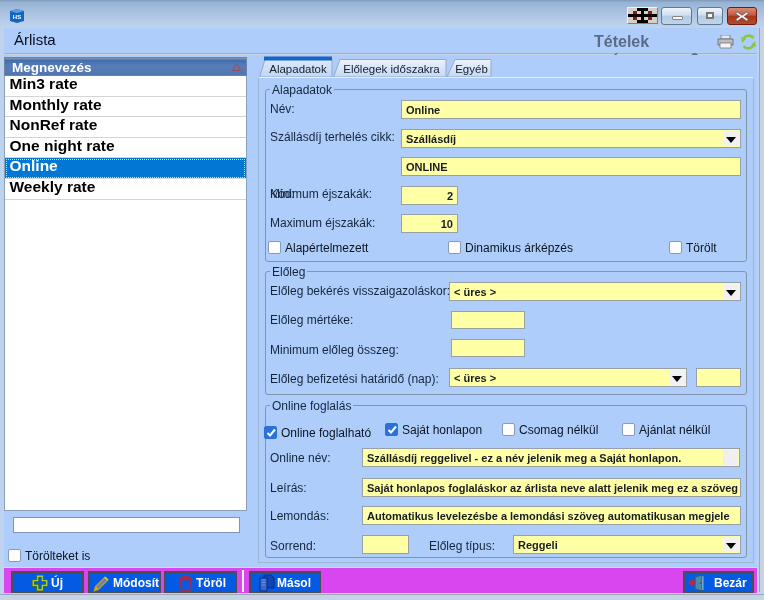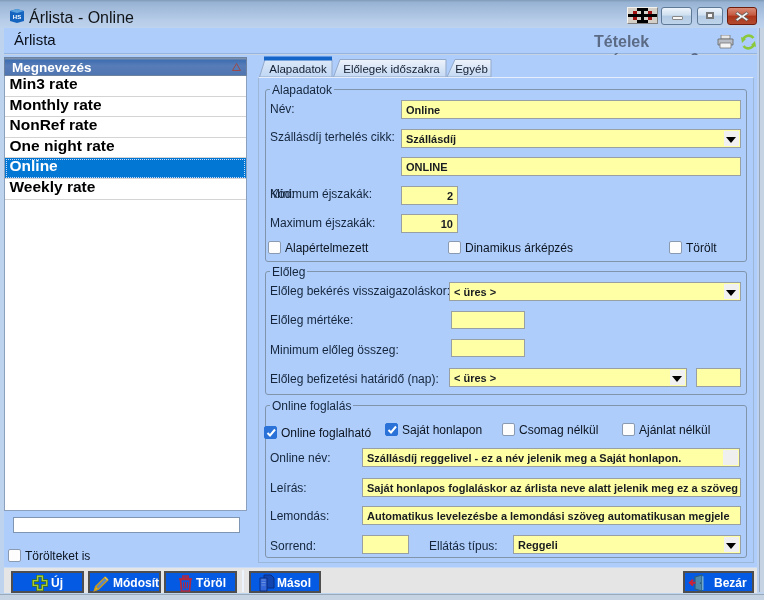--- a/index.html
+++ b/index.html
@@ -42,38 +42,37 @@
 .finput { position:absolute; background:#ffffa6; border:1px solid #98a0a4; font-size:11px; font-weight:bold; color:#181c20;
   line-height:16px; padding:1px 4px 0 4px; white-space:nowrap; overflow:hidden; }
 .combo .arr { position:absolute; right:1px; top:1px; bottom:1px; width:15px; background:#f1f1f1; }
 .combo .arr:after { content:""; position:absolute; left:2px; top:6px; border:5.5px solid transparent; border-top:6px solid #000; }
 .chk { position:absolute; }
 .chk .box { position:absolute; left:0; top:0; width:13px; height:13px; background:#fdfdfd; border:1px solid #8a9ab0; border-radius:2px; }
 .chk.on .box { background:#2a72d8; border-color:#2a72d8; }
 .chk .box svg { position:absolute; left:0px; top:1px; }
 .chk .lbl { position:absolute; left:17px; top:0px; font-size:12px; color:#0c1420; white-space:nowrap; }
 
-#toolbar { left:4px; top:567px; width:753px; height:26px; background:#e5e5e5; border-top:1px solid #c8dcf8; }
+#toolbar { left:4px; top:567px; width:753px; height:26px; background:#d946ef; border-top:1px solid #c8dcf8; }
 .btn { position:absolute; top:3px; height:22px; background:#055ae4; border:2px solid #4e4e4e;
   color:#fff; font-size:12px; font-weight:bold; }
 
 .winbtn { position:absolute; top:7px; height:18px; border-radius:3px; border:1px solid #5e7996; }
 </style>
 </head>
 <body>
 <div class="abs" id="frame-l"></div>
 <div class="abs" id="frame-r"></div>
 <div class="abs" id="frame-b"></div>
 <div class="abs" id="titlebar">
   <svg class="abs" style="left:9px;top:9px" width="16" height="14" viewBox="0 0 16 14">
     <path d="M1 2 L8 0 L15 2 L15 12 L8 14 L1 12 Z" fill="#1565c0"></path>
     <path d="M1 2 L8 0 L15 2 L8 4 Z" fill="#5ba3e0"></path>
     <text x="8" y="10" font-size="6" font-weight="bold" fill="#fff" text-anchor="middle">HS</text>
   </svg>
-  <div class="abs" id="title-text">Árlista - Online</div>
 
   <div class="abs" style="left:627px;top:7px;width:31px;height:17px;background:#d4d0c8;border:1px solid #808080;border-top-color:#f4f2ee;border-left-color:#f4f2ee;">
     <svg width="29" height="15" viewBox="0 0 29 15">
       <rect x="9" y="0" width="11" height="3" fill="#000"></rect>
       <rect x="9" y="12" width="11" height="3" fill="#000"></rect>
       <rect x="13" y="1" width="3" height="13" fill="#000"></rect>
       <rect x="0" y="6" width="29" height="3" fill="#000"></rect>
       <rect x="5" y="3" width="4" height="3" fill="#a01010"></rect>
       <rect x="20" y="3" width="4" height="3" fill="#a01010"></rect>
       <rect x="5" y="9" width="4" height="3" fill="#a01010"></rect>
@@ -219,21 +218,21 @@
     <div class="lbl">Ajánlat nélkül</div>
   </div>
 <div class="flabel" style="left:270px;top:451px;">Online név:</div>
 <div class="finput" style="left:362px;top:448px;width:378px;height:19px;">Szállásdíj reggelivel - ez a név jelenik meg a Saját honlapon.<div style="position:absolute;right:1px;top:1px;bottom:1px;width:15px;background:#efefef;"></div></div>
 <div class="flabel" style="left:270px;top:481px;">Leírás:</div>
 <div class="finput" style="left:362px;top:477.5px;width:379px;height:19px;">Saját honlapos foglaláskor az árlista neve alatt jelenik meg ez a szöveg</div>
 <div class="flabel" style="left:270px;top:508.5px;">Lemondás:</div>
 <div class="finput" style="left:362px;top:505.5px;width:379px;height:19px;">Automatikus levelezésbe a lemondási szöveg automatikusan megjele</div>
 <div class="flabel" style="left:270px;top:539px;">Sorrend:</div>
 <div class="finput" style="left:362px;top:534.5px;width:47px;height:19px;"></div>
-<div class="flabel" style="left:429px;top:539px;">Ellátás típus:</div>
+<div class="flabel" style="left:429px;top:539px;">Előleg típus:</div>
 <div class="finput combo" style="left:513px;top:534.5px;width:228px;height:19px;">Reggeli<div class="arr"></div></div>
 
 <div class="abs" id="toolbar">
   <div class="btn" style="left:7px;width:73px;">
     <svg style="left:19px;top:2px;position:absolute" width="16" height="16" viewBox="0 0 16 16">
         <path d="M5.6 1.3 L10.4 1.3 L10.4 5.6 L14.7 5.6 L14.7 10.4 L10.4 10.4 L10.4 14.7 L5.6 14.7 L5.6 10.4 L1.3 10.4 L1.3 5.6 L5.6 5.6 Z" fill="none" stroke="#3e6e10" stroke-width="2.6"></path>
         <path d="M5.6 1.3 L10.4 1.3 L10.4 5.6 L14.7 5.6 L14.7 10.4 L10.4 10.4 L10.4 14.7 L5.6 14.7 L5.6 10.4 L1.3 10.4 L1.3 5.6 L5.6 5.6 Z" fill="none" stroke="#a6cc3a" stroke-width="1.4"></path>
       </svg>
     <span style="position:absolute;left:38px;top:3px;">Új</span>
   </div>

